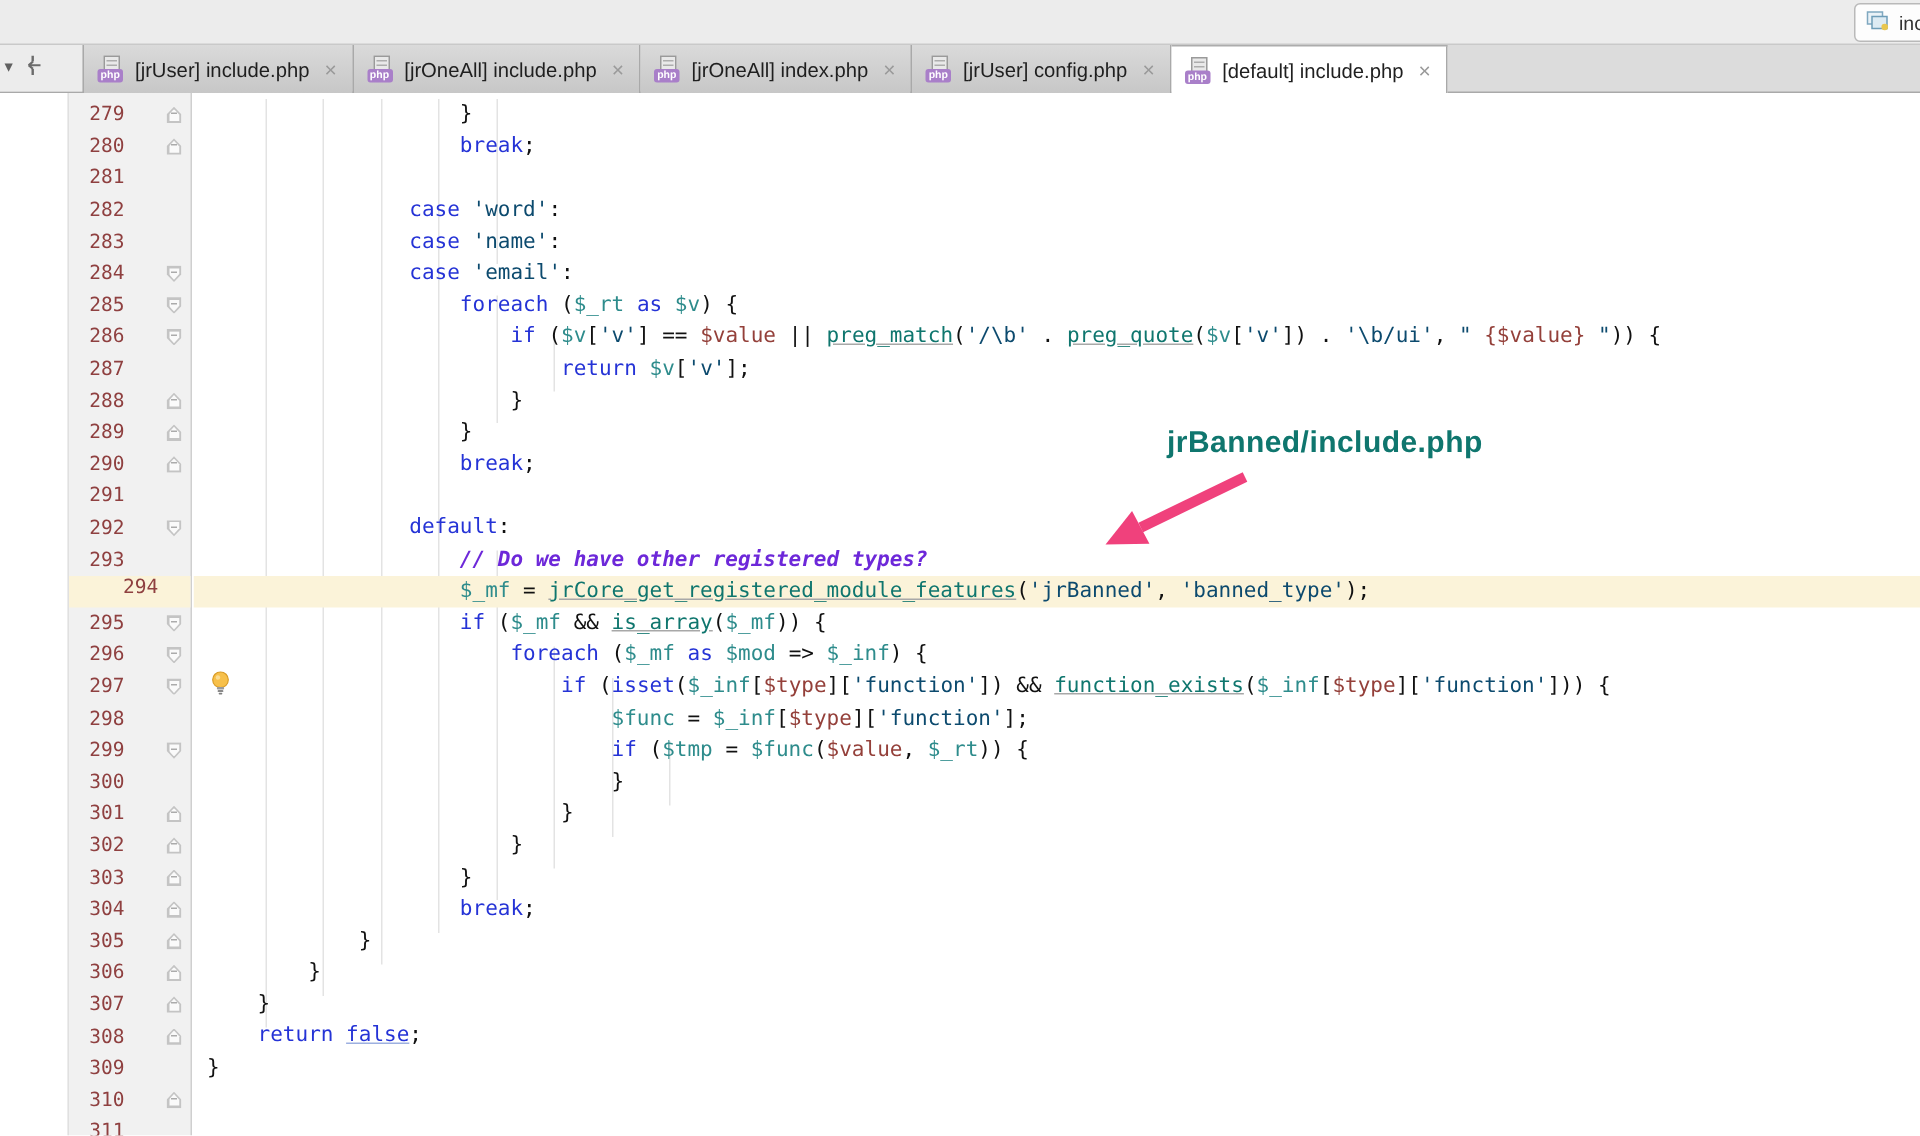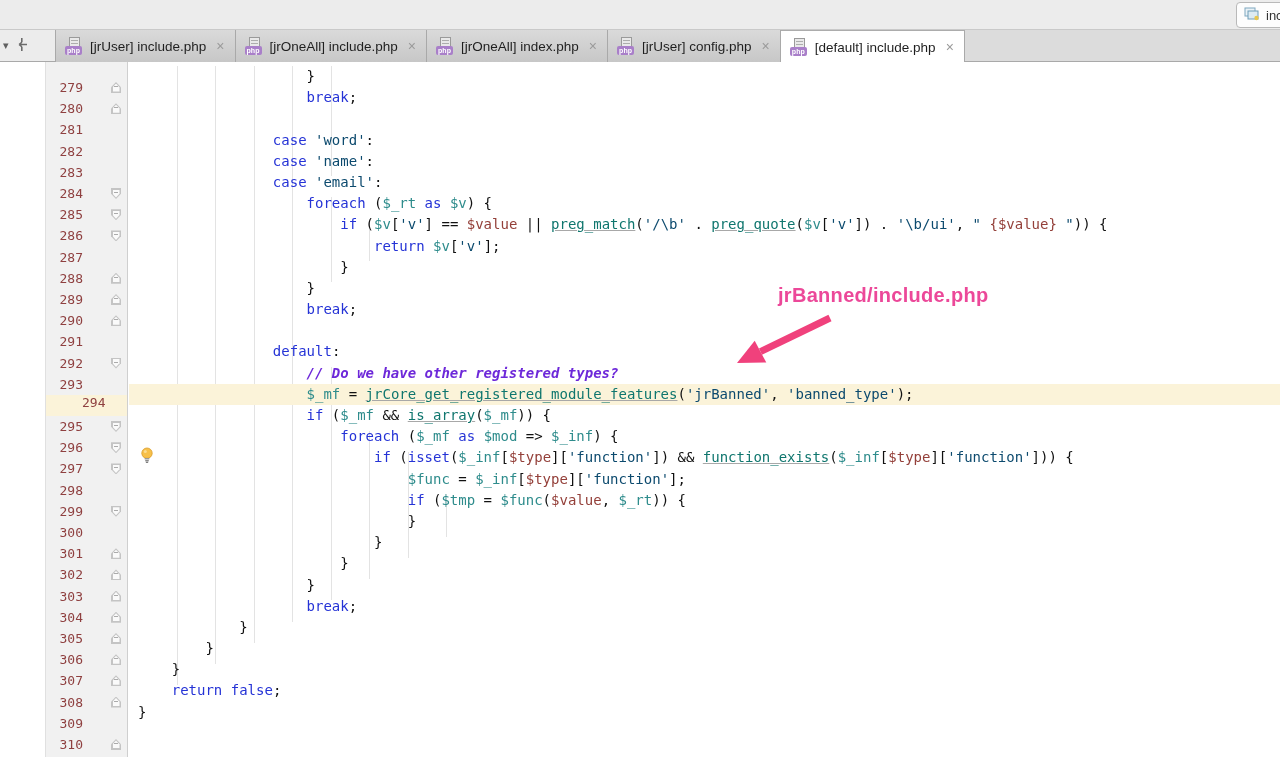--- a/index.html
+++ b/index.html
@@ -38,57 +38,57 @@
   .phpicon .badge { position:absolute; left:0; bottom:0; width:17px; height:9px;
                     background:#A97FC9; border-radius:2px; color:#fff; font-size:7px;
                     font-weight:bold; line-height:9px; text-align:center;
                     font-family:"Liberation Sans",sans-serif; }
 
   
   .editor { position:absolute; left:0; top:62px; width:1280px; height:695px; background:#fff; }
   .left-strip { position:absolute; left:0; top:0; width:45px; height:695px; background:#FFFFFF; }
   .gutter { position:absolute; left:45px; top:0; width:83px; height:695px;
             background:#F1F1F1; border-left:1px solid #E0E0E0; border-right:1px solid #CFCFCF;
-            padding-top:15px; }
+            padding-top:4px; }
   .codepane { position:absolute; left:129px; top:0; width:1151px; height:695px;
               background:#fff; padding-top:4px; overflow:hidden; }
   .mono, .code-line, .indent-guide { font-family:"DejaVu Sans Mono","Liberation Mono",monospace; }
   .gutter-row { height:21.19px; display:flex; align-items:center; }
   .gutter-row .num { width:38px; text-align:right; font-family:"DejaVu Sans Mono","Liberation Mono",monospace;
                      font-size:13px; color:#8F4040; }
   .gutter-row .foldc { width:45px; height:100%; display:flex; align-items:center;
                        justify-content:flex-end; padding-right:6px; }
   .fold { width:10px; height:11px; background:#C4C4C4; position:relative; }
   .fold::after { content:""; position:absolute; inset:1.5px; background:#FAFAFA; }
   .fold::before { content:""; position:absolute; left:3px; right:3px; top:4px; height:1px;
                   background:#ABABAB; z-index:2; }
   .fold.start, .fold.start::after { clip-path:polygon(0 0,100% 0,100% 52%,50% 100%,0 52%); }
   .fold.end,   .fold.end::after   { clip-path:polygon(50% 0,100% 48%,100% 100%,0 100%,0 48%); }
   .code-line { height:21.19px; line-height:21.19px; white-space:pre; font-size:14px;
                color:#111; padding-left:9px; position:relative; z-index:2; }
   .hl { background:#FBF3D9;flex-direction:column; }
 
   
   .s-kw   { color:#2533D6; }
-  .s-kwu  { color:#2533D6; text-decoration-color:#9db0e0; }
+  .s-kwu  { color:#2533D6; text-decoration:underline; text-decoration-color:#9db0e0; }
   .s-str  { color:#0c4a6e; }
   .s-var  { color:#2E8C8C; }
   .s-param{ color:#94403A; }
   .s-fn   { color:#0f766e; text-decoration:underline; text-decoration-color:#A8A8A8;text-align:right; }
   .s-cmt  { color:#6d28d9; font-style:italic;font-weight:bold; }
   .s-plain{ color:#111; }
 
   .indent-guide { position:absolute; width:1px; background:#E3E3E3; z-index:1; }
 
   
   .bulb { position:absolute; left:139px; top:385px; width:16px; height:17px; z-index:5; }
 
   
   .annotation-label { position:absolute; left:778px; top:284px; z-index:9;
-        font-size:20px; font-weight:bold; letter-spacing:0.3px; color:#ec4899;
+        font-size:20px; font-weight:bold; letter-spacing:0.3px; color:#0f766e;
         text-shadow:0 0 2px #fff,0 0 3px #fff,0 0 4px #fff,1px 1px 2px #fff,-1px -1px 2px #fff,
                     1px -1px 2px #fff,-1px 1px 2px #fff; }
   .annotation-arrow { position:absolute; left:700px; top:275px; width:360px; height:110px; z-index:9; }
 
   .hideicon { display:inline-block; }
 </style>
 </head>
 <body>
 
 <div class="app">

